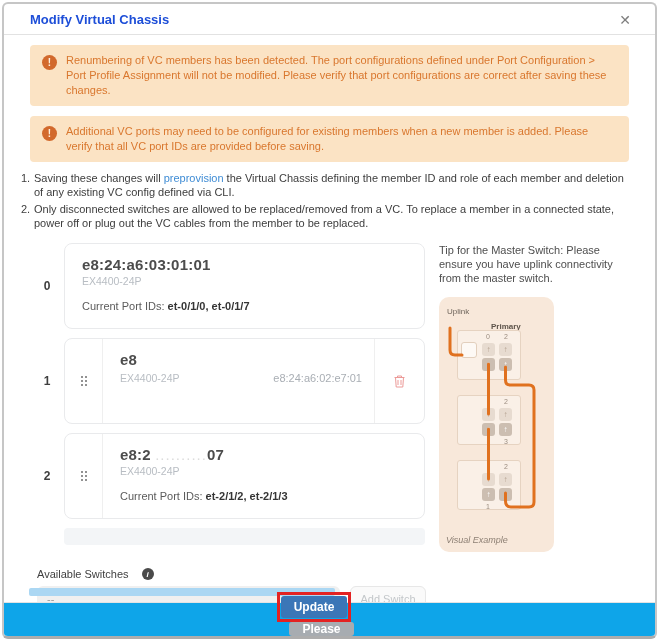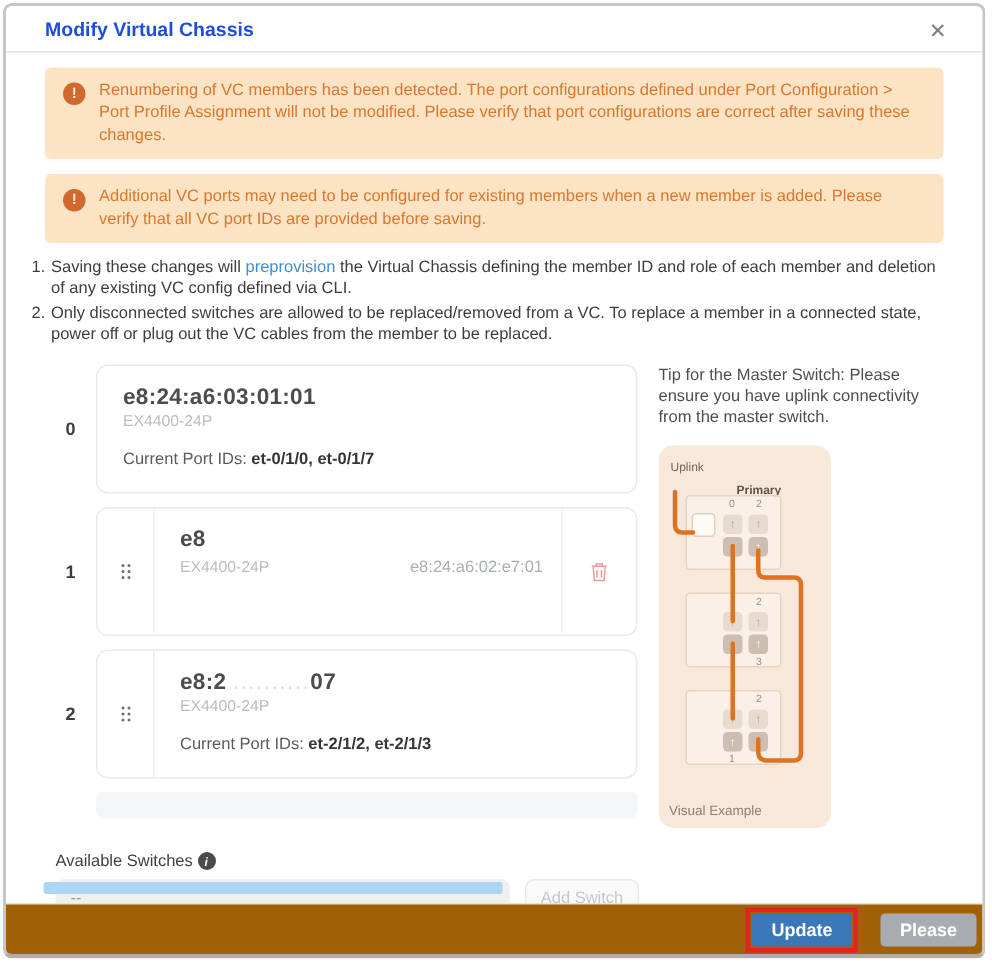--- a/index.html
+++ b/index.html
@@ -54,36 +54,36 @@
   .sw{position:absolute;left:18px;width:64px;height:50px;border:1px solid #e6d3c1;
       background:rgba(255,255,255,.35);border-radius:3px;box-sizing:border-box;}
   .uport{position:absolute;left:22px;top:45px;width:16px;height:16px;border:1px solid #e2cfbd;
          background:rgba(255,255,255,.6);border-radius:3px;box-sizing:border-box;}
   .port{position:absolute;width:13px;height:13px;border-radius:3px;display:flex;align-items:center;
         justify-content:center;font-size:8px;line-height:1;}
   .port.r1{background:#e7dbd0;color:#b5a290;}
   .port.r2{background:#ccbeb1;color:#fff;}
   .port::before{content:"↑";font-weight:700;}
   .plbl{position:absolute;font-size:7px;color:#9b8d80;}
-  .vx-caption{position:absolute;left:7px;bottom:7px;font-size:9px;color:#8c7f73;}
+  .vx-caption{position:absolute;left:7px;bottom:7px;font-size:9px;font-style:italic;color:#8c7f73;}
   .cables{position:absolute;left:0;top:0;pointer-events:none;}
   
   .avail{margin:16px 0 0 7px;}
-  .avail-label{display:flex;align-items:flex-start;gap:3px;font-size:11px;color:#3f3f3f;}
+  .avail-label{display:flex;align-items:flex-start;gap:13px;font-size:11px;color:#3f3f3f;}
   .info-ic{width:12px;height:12px;border-radius:50%;background:#4a4a4a;color:#fff;font-size:8px;
            font-weight:700;display:flex;align-items:center;justify-content:center;font-style:italic;}
   .avail-row{display:flex;margin-top:6px;align-items:center;}
   .avail-input{width:303px;height:26px;background:#f0f0f0;border:none;border-radius:6px;
                font-size:11px;color:#9a9a9a;padding:0 10px;box-sizing:border-box;font-family:"Liberation Sans",sans-serif;}
   .add-btn{margin-left:10px;width:76px;height:26px;background:#fafafa;border:1px solid #e7e7e7;
            border-radius:6px;font-size:11px;color:#c3c7ca;font-family:"Liberation Sans",sans-serif;}
   
   .hscroll{position:absolute;left:25px;bottom:40px;width:306px;height:8px;background:#abd7f3;border-radius:2px;}
   .footer{position:absolute;left:0;right:0;bottom:0;height:33px;border-top:1px solid #e3e3e3;
-          background:#a16207;display:flex;align-items:center;justify-content:flex-end;padding-right:4px;}
+          background:#0ea5e9;display:flex;align-items:center;justify-content:flex-end;padding-right:16px;flex-direction:column;}
   .red-box{border:3px solid #e32222;padding:1px;margin-right:15px;}
   .btn{height:22px;border:none;border-radius:3px;color:#fff;font-size:12px;font-weight:700;
        padding:0 13px;font-family:"Liberation Sans",sans-serif;cursor:pointer;}
   .btn-update{background:#3b76b7;}
   .btn-cancel{background:#a7acb1;}
 </style>
 </head>
 <body>
 
 <div class="stage">

